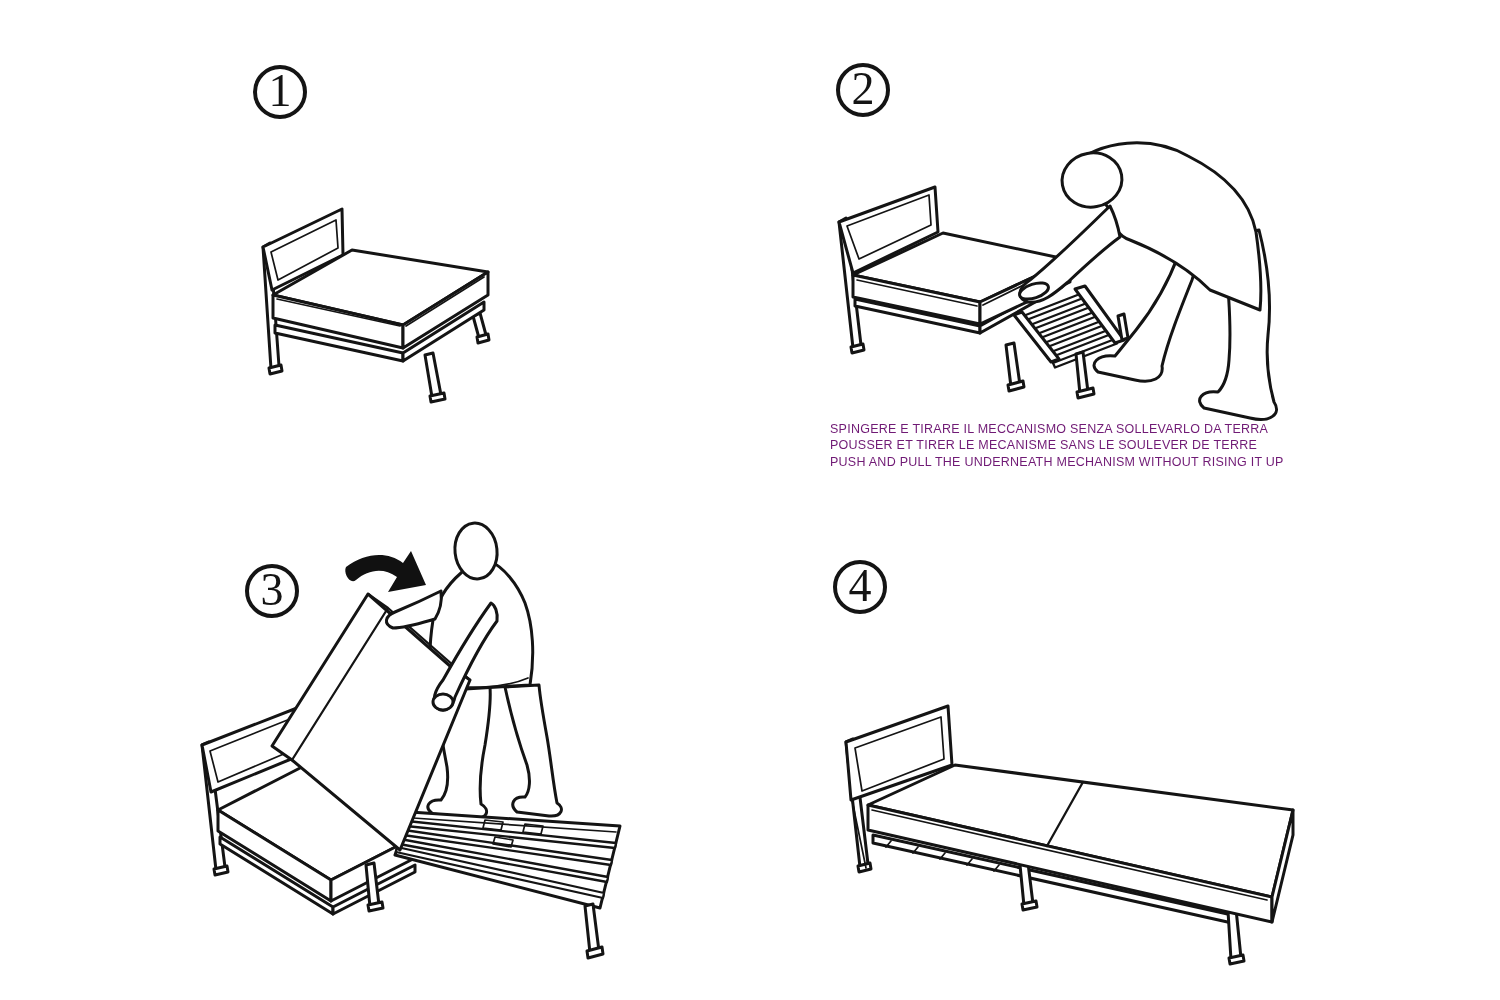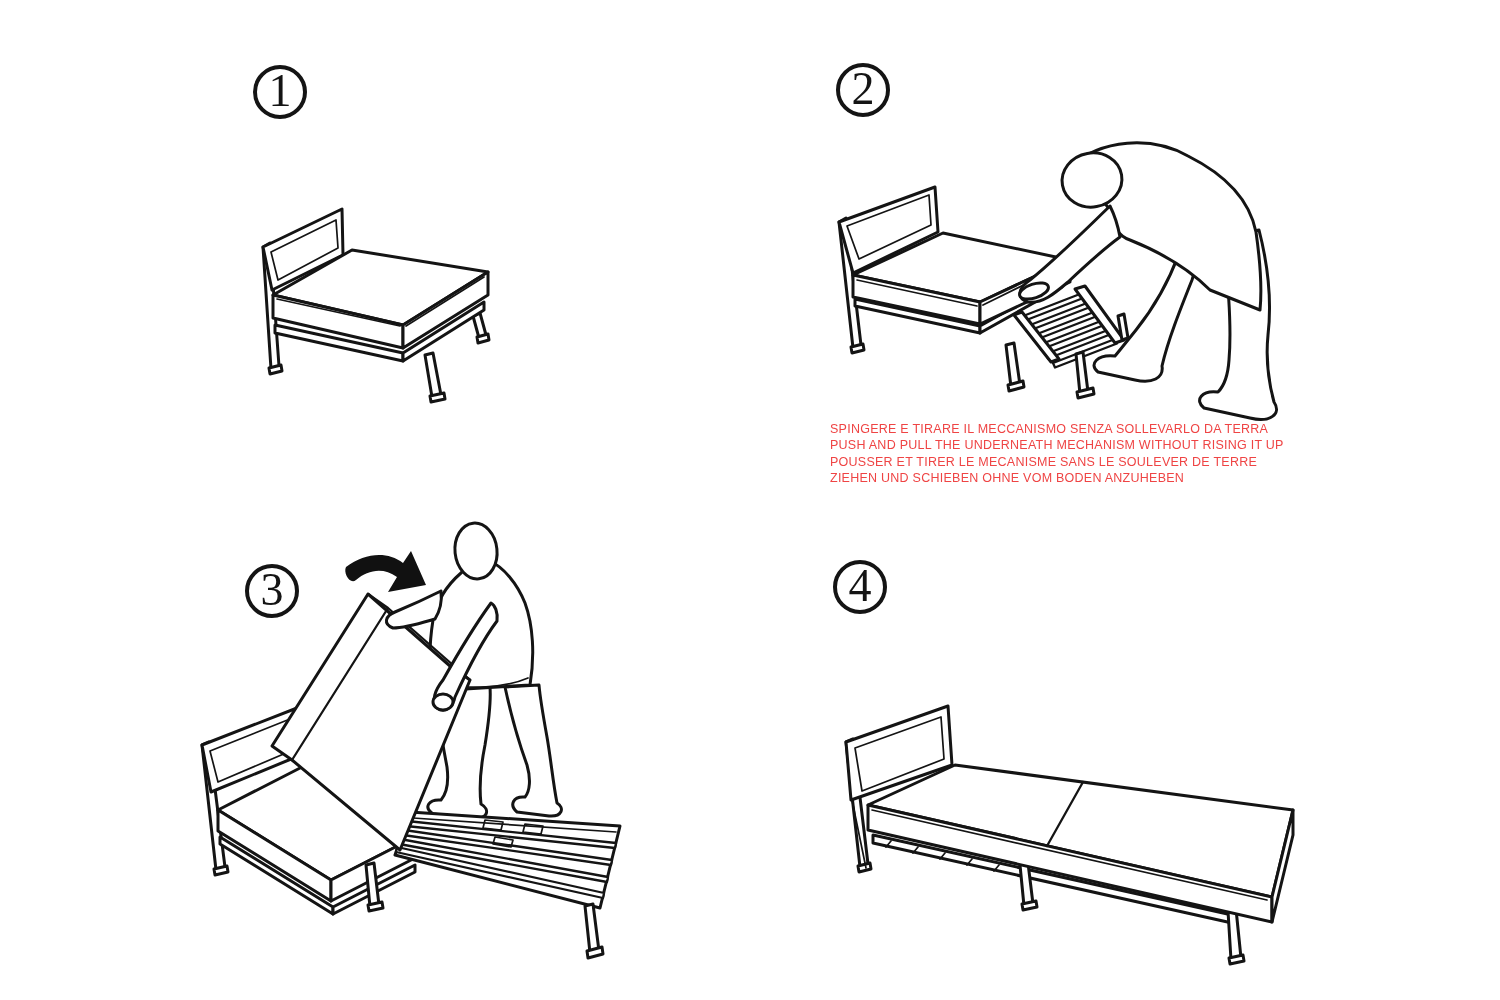--- a/index.html
+++ b/index.html
@@ -29,21 +29,21 @@
   .illus{position:absolute;}
   #illus-1{left:253px;top:192px;}
   #illus-2{left:830px;top:140px;}
   #illus-3{left:185px;top:515px;}
   #illus-4{left:835px;top:700px;}
   .caption{
     position:absolute;
     left:830px;top:421px;width:470px;
     font-size:12.5px;line-height:16.3px;
     letter-spacing:0.25px;
-    color:#ef4444;
+    color:#701a75;
     white-space:nowrap;
   }
   svg .ln{fill:#ffffff;stroke:#141414;stroke-width:3;stroke-linejoin:round;stroke-linecap:round;}
   svg .thin{fill:none;stroke:#141414;stroke-width:1.7;stroke-linejoin:round;stroke-linecap:round;}
   svg .mid{fill:#ffffff;stroke:#141414;stroke-width:2.3;stroke-linejoin:round;stroke-linecap:round;}
   svg .blackfill{fill:#111111;stroke:none;}
 </style>
 </head>
 <body>
 
@@ -111,23 +111,22 @@
       <path class="ln" d="M 352,105 C 342,135 326,165 306,190 C 298,200 290,210 285,216 C 268,214 258,224 268,232 L 305,240 C 322,244 334,238 332,226 C 338,200 350,170 362,140 C 366,128 368,115 366,108 Z"></path>
       <path class="ln" d="M 238,28 C 272,-2 322,-4 358,16 C 398,36 420,62 426,92 C 430,120 432,150 430,170 L 380,150 C 360,130 330,112 300,100 C 288,96 282,86 280,70 C 270,55 255,45 238,28 Z"></path>
       <path class="ln" d="M 280,66 C 255,90 225,120 200,140 C 188,148 186,158 198,162 C 212,164 224,154 238,142 C 255,126 272,110 290,97 C 288,86 284,74 280,66 Z"></path>
       <ellipse class="ln" cx="204" cy="151" rx="15" ry="7" transform="rotate(-18 204 151)"></ellipse>
       <ellipse class="ln" cx="262" cy="40" rx="30" ry="27" transform="rotate(-10 262 40)"></ellipse>
     </g>
   </svg>
 
   <div class="caption">
     <div>SPINGERE E TIRARE IL MECCANISMO SENZA SOLLEVARLO DA TERRA</div>
+    <div>POUSSER ET TIRER LE MECANISME SANS LE SOULEVER DE TERRE</div>
     <div>PUSH AND PULL THE UNDERNEATH MECHANISM WITHOUT RISING IT UP</div>
-    <div>POUSSER ET TIRER LE MECANISME SANS LE SOULEVER DE TERRE</div>
-    <div>ZIEHEN UND SCHIEBEN OHNE VOM BODEN ANZUHEBEN</div>
   </div>
 
   <div class="badge" id="badge-3">
     <span>3</span>
   </div>
   <svg class="illus" id="illus-3" width="475" height="455" viewBox="0 0 475 455">
     <g>
       <path class="ln" d="M 17,230 L 24,227 L 40,352 L 31,355 Z"></path>
       <path class="ln" d="M 29,354 L 42,351 L 43,357 L 30,360 Z"></path>
       <path class="ln" d="M 17,230 L 112,193 L 116,240 L 26,277 Z"></path>

